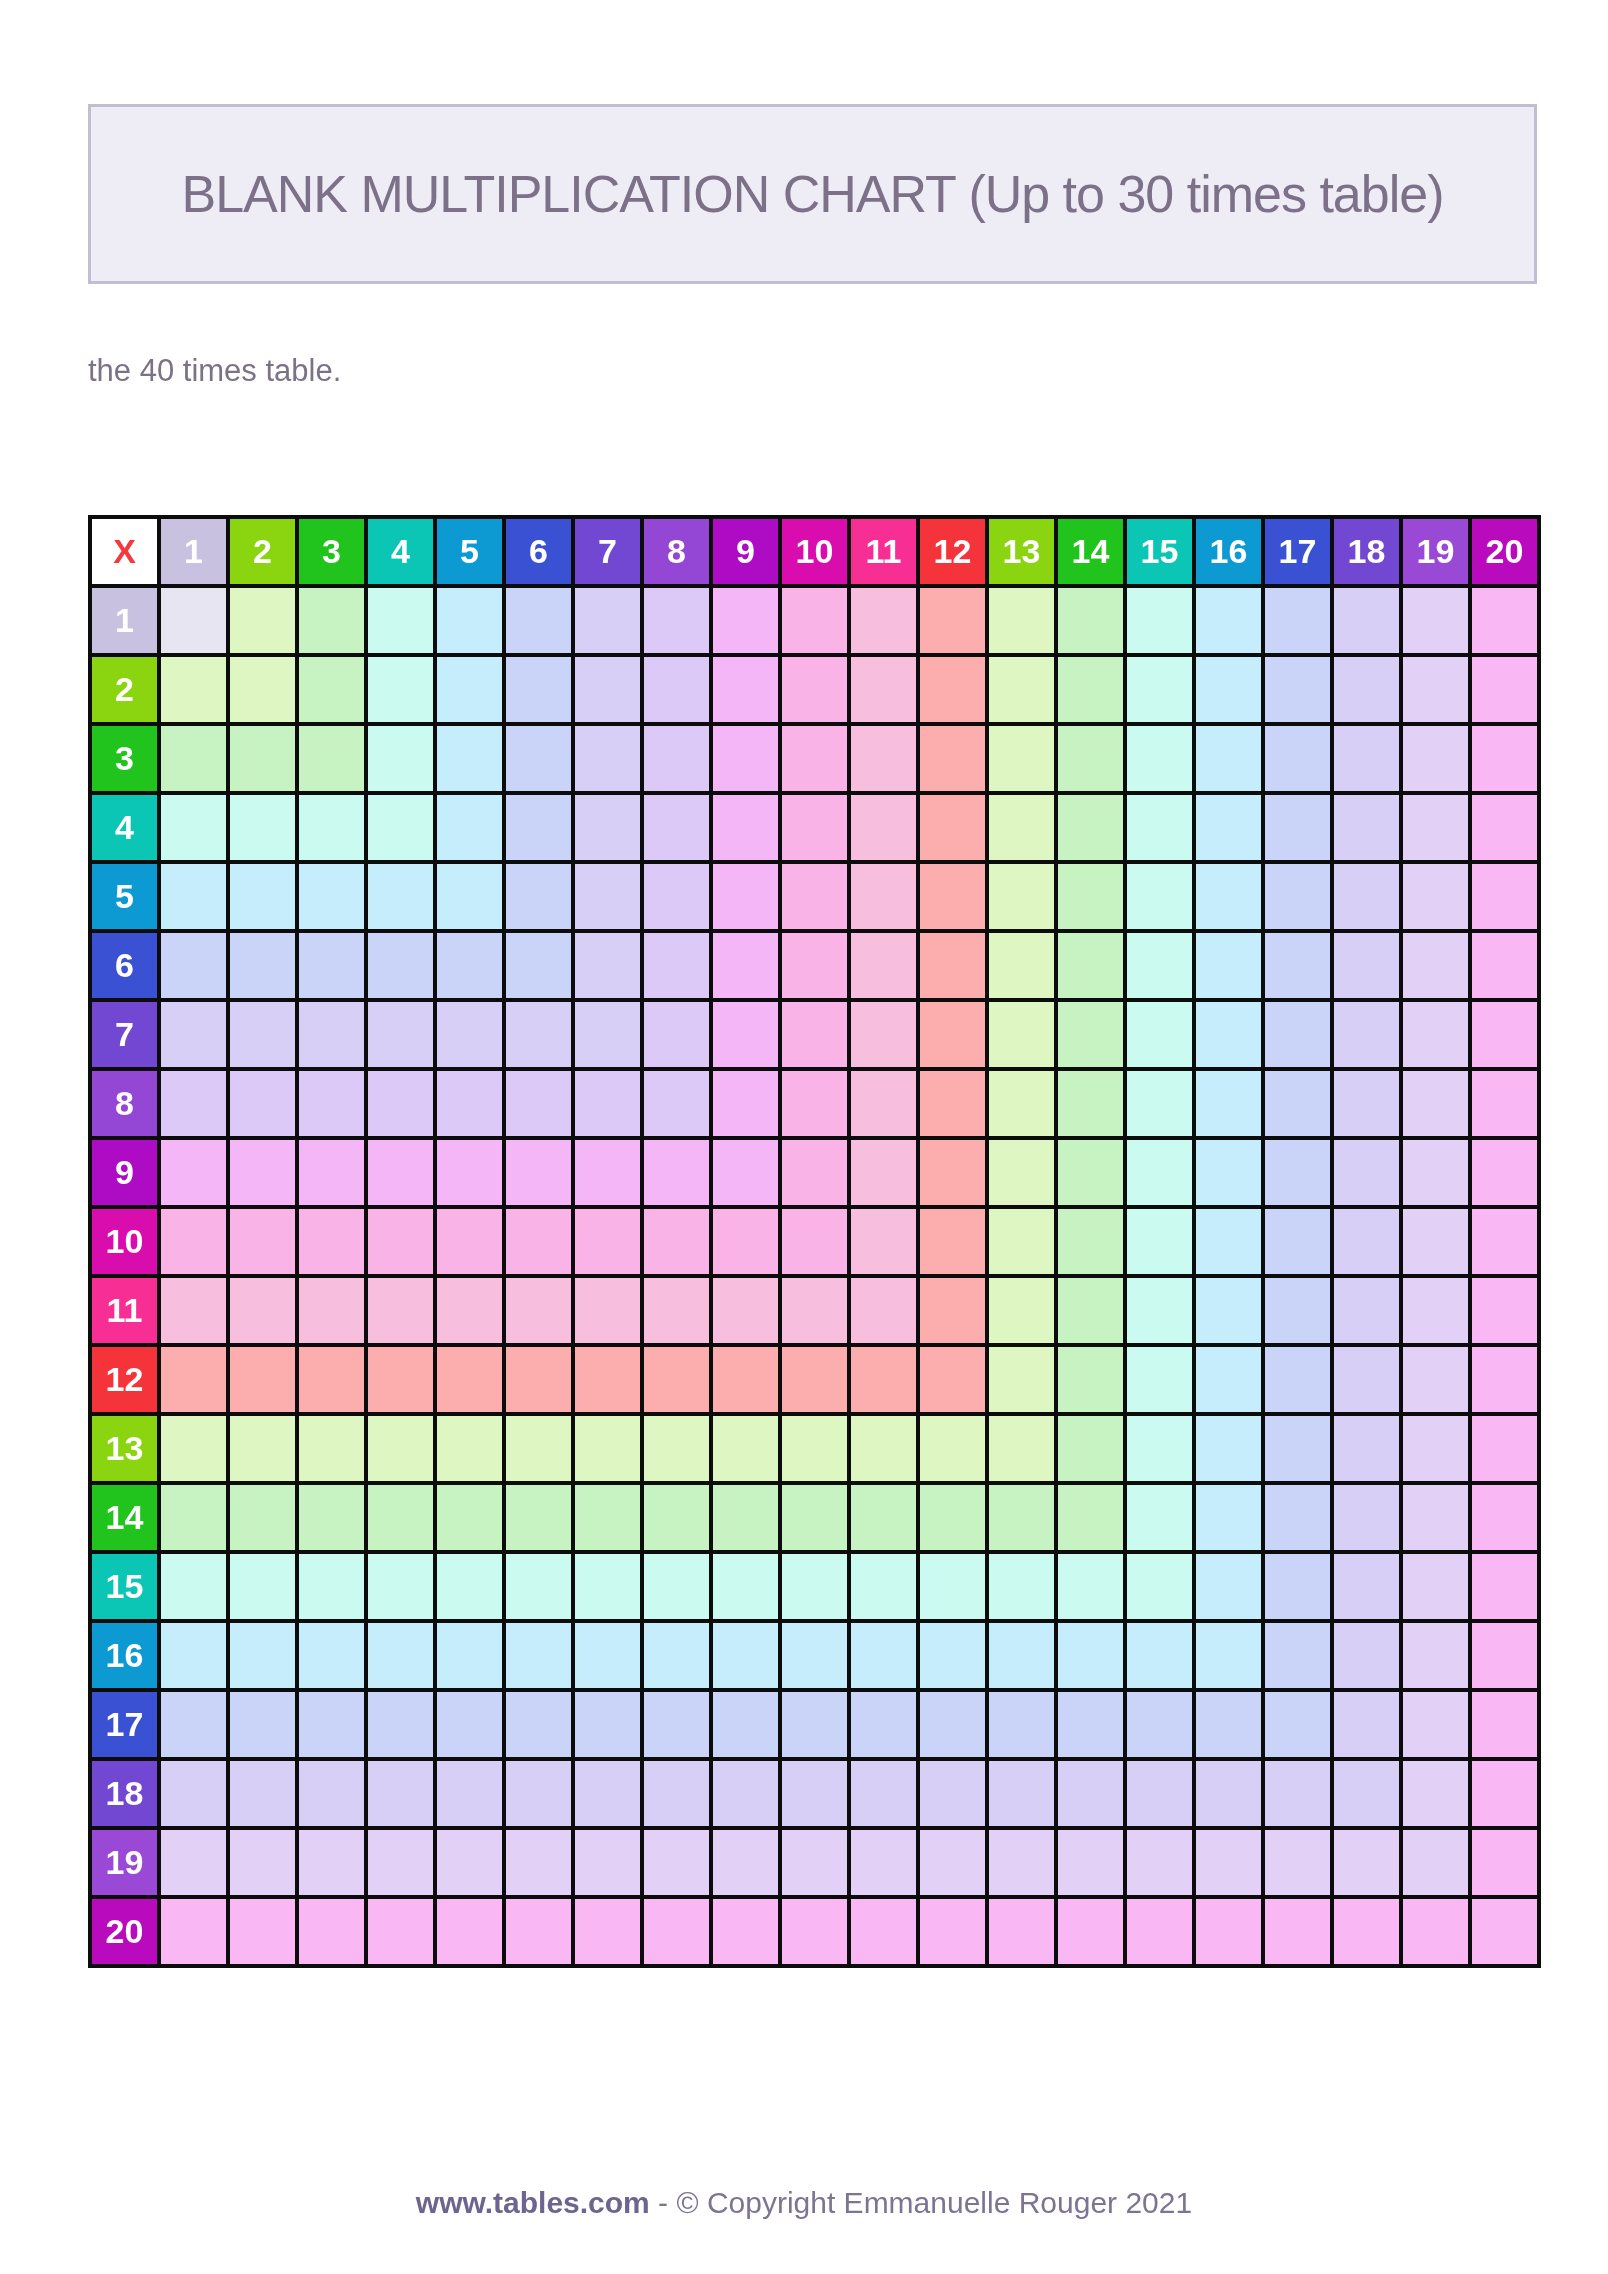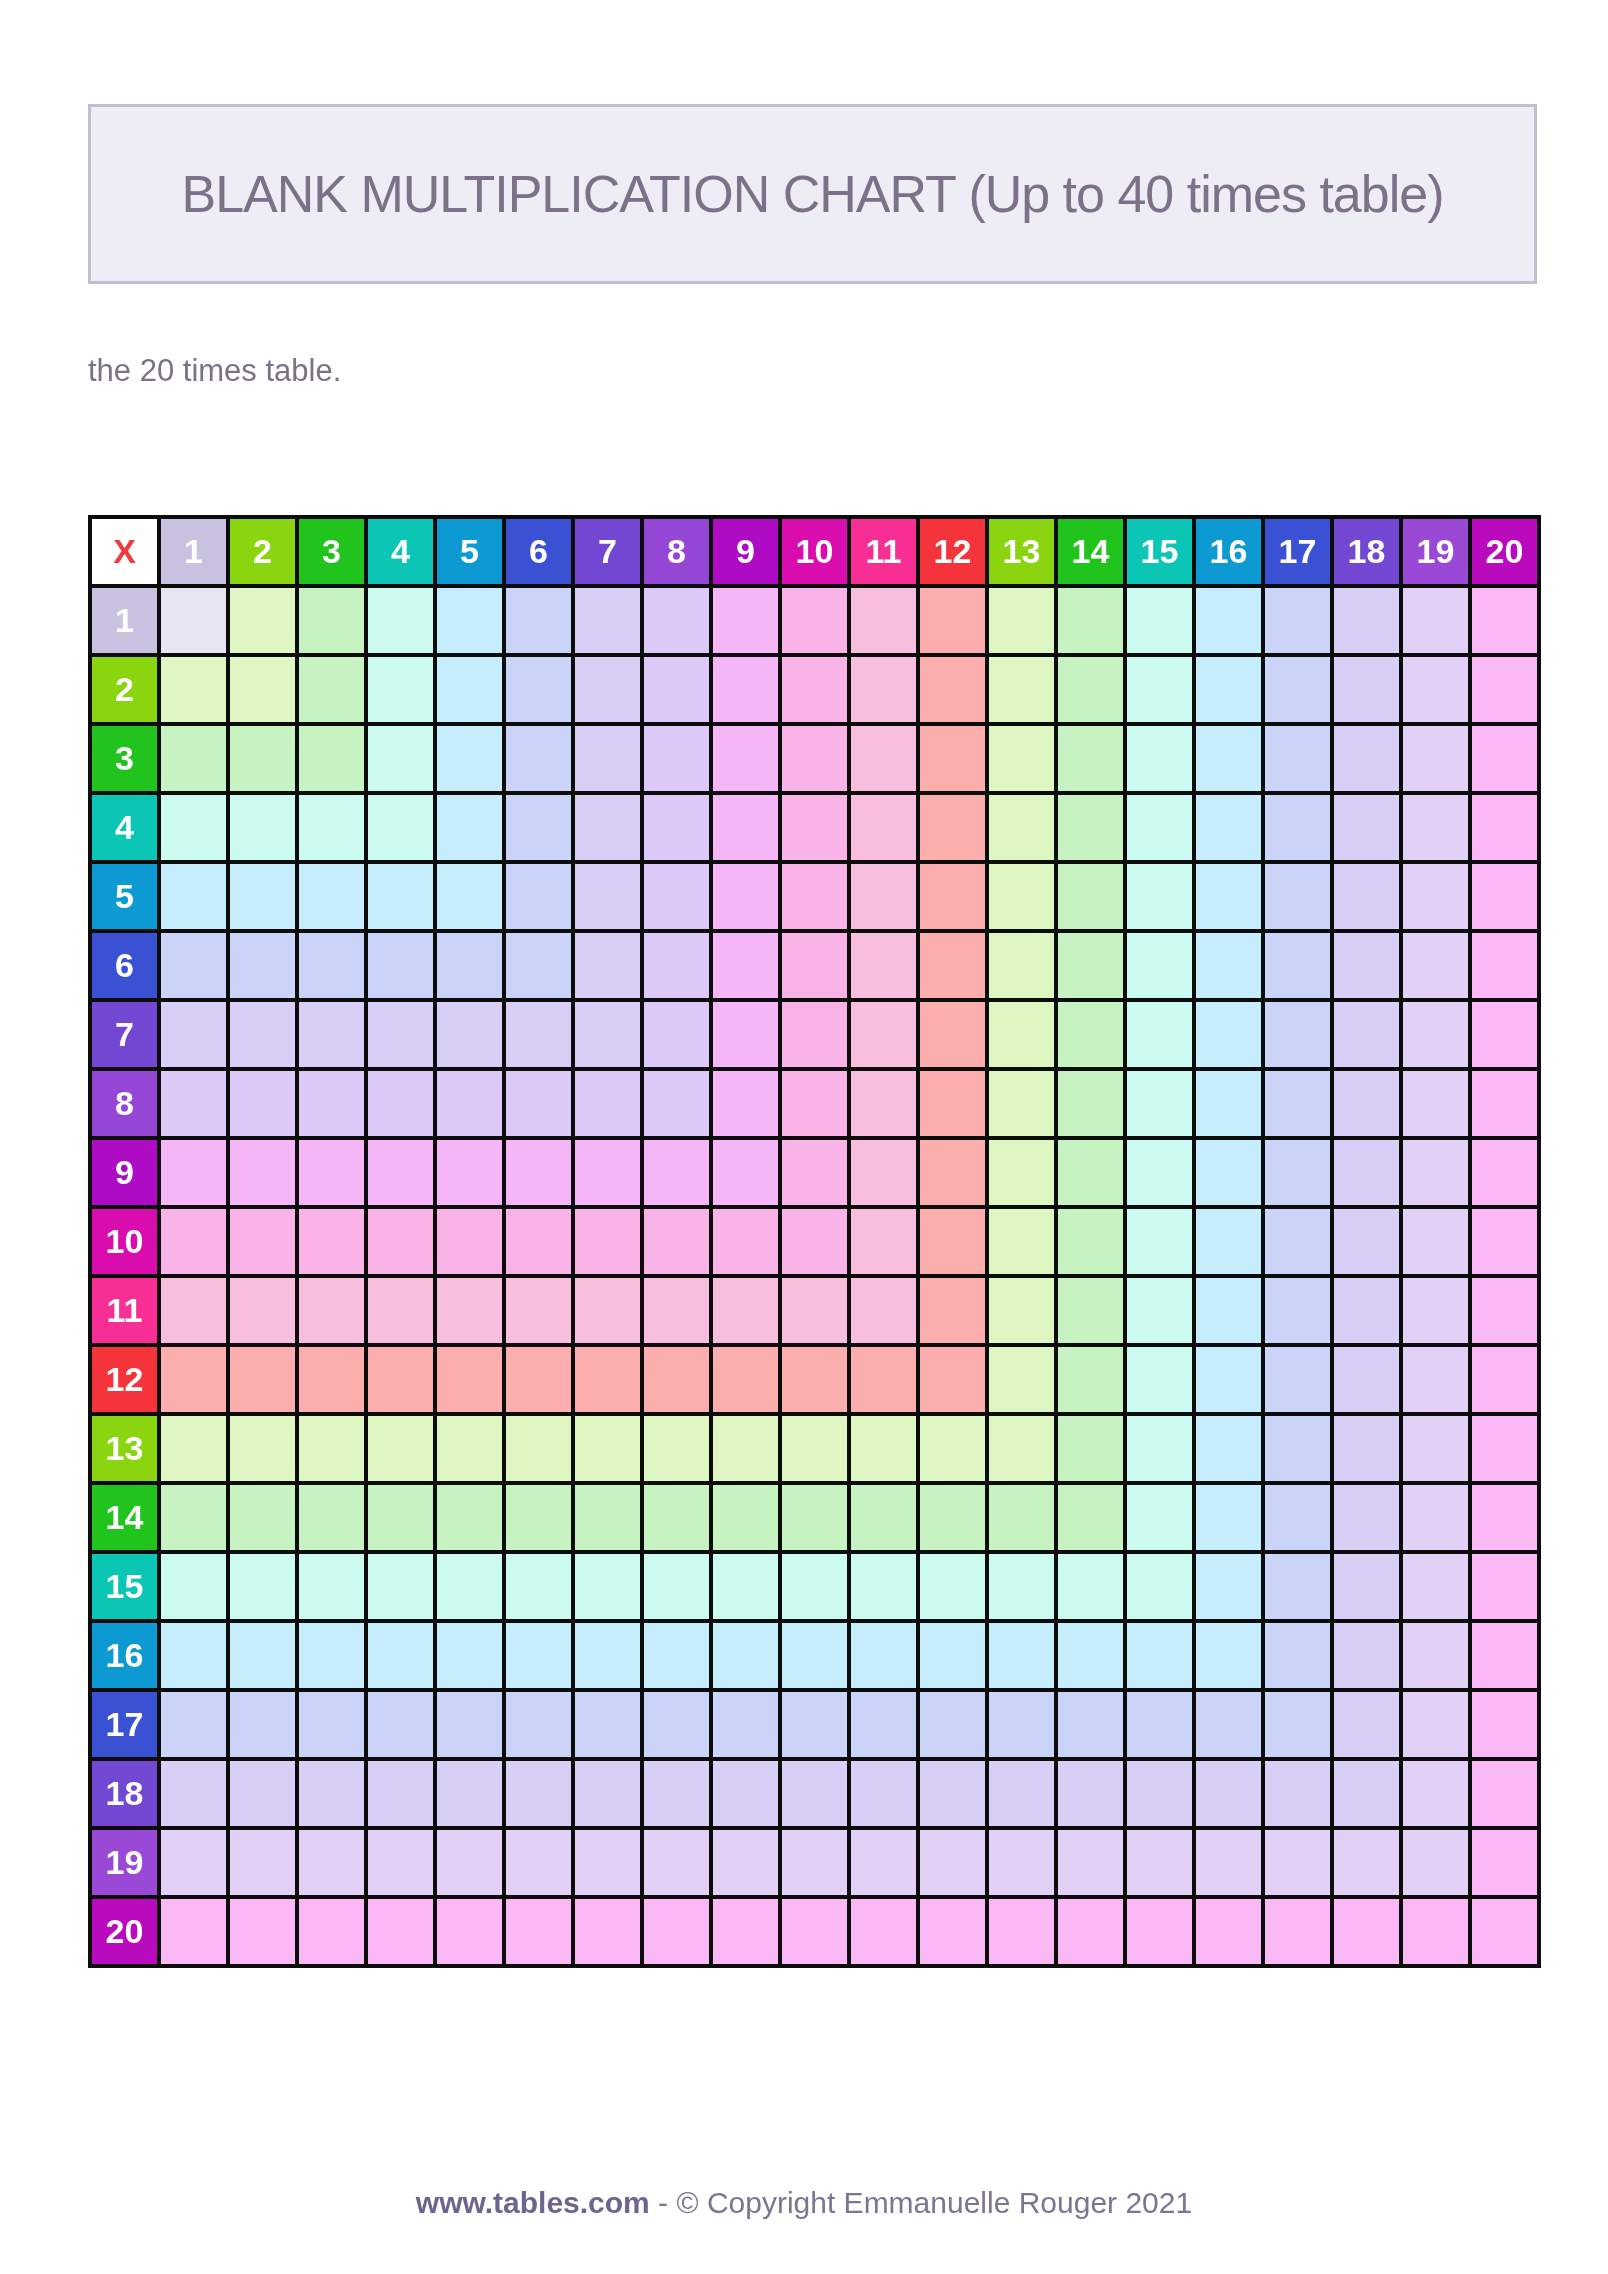--- a/index.html
+++ b/index.html
@@ -31,25 +31,25 @@
   .footer{
     position:absolute;left:0;top:2186px;width:1608px;text-align:center;
     font-size:30px;white-space:nowrap;
   }
   .footer .site{font-weight:bold;}
 </style>
 </head>
 <body>
 
 <div class="title-box" style="background: rgb(238, 237, 246); border: 3px solid rgb(193, 189, 211);">
-  <h1 class="title" style="color: rgb(124, 113, 137);">BLANK MULTIPLICATION CHART (Up to 40 times table)</h1>
+  <h1 class="title" style="color: rgb(124, 113, 137);">BLANK MULTIPLICATION CHART (Up to 30 times table)</h1>
 </div>
 
 <p class="intro" style="color: rgb(123, 114, 134);">
-  <span>the 20 times table.</span>
+  <span>the 40 times table.</span>
 </p>
 
 <div class="grid" id="grid" style="background: rgb(12, 12, 12);">
     <div class="cell" style="background: rgb(255, 255, 255); color: rgb(244, 56, 61);">X</div>
     <div class="cell" style="background: rgb(200, 194, 224); color: rgb(255, 255, 255);">1</div>
     <div class="cell" style="background: rgb(139, 212, 16); color: rgb(255, 255, 255);">2</div>
     <div class="cell" style="background: rgb(32, 196, 28); color: rgb(255, 255, 255);">3</div>
     <div class="cell" style="background: rgb(12, 198, 181); color: rgb(255, 255, 255);">4</div>
     <div class="cell" style="background: rgb(13, 154, 210); color: rgb(255, 255, 255);">5</div>
     <div class="cell" style="background: rgb(58, 81, 212); color: rgb(255, 255, 255);">6</div>

